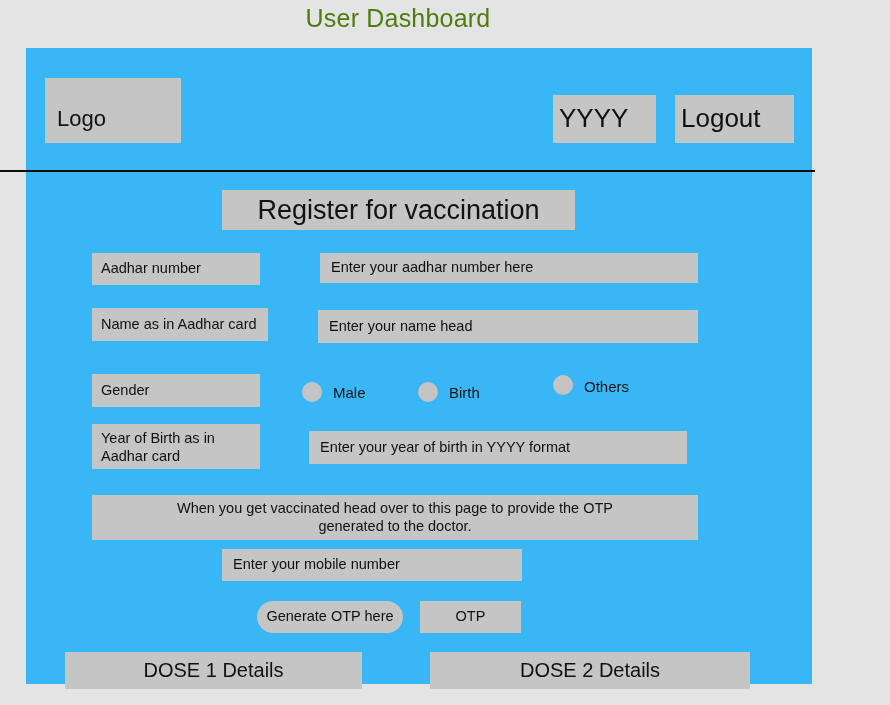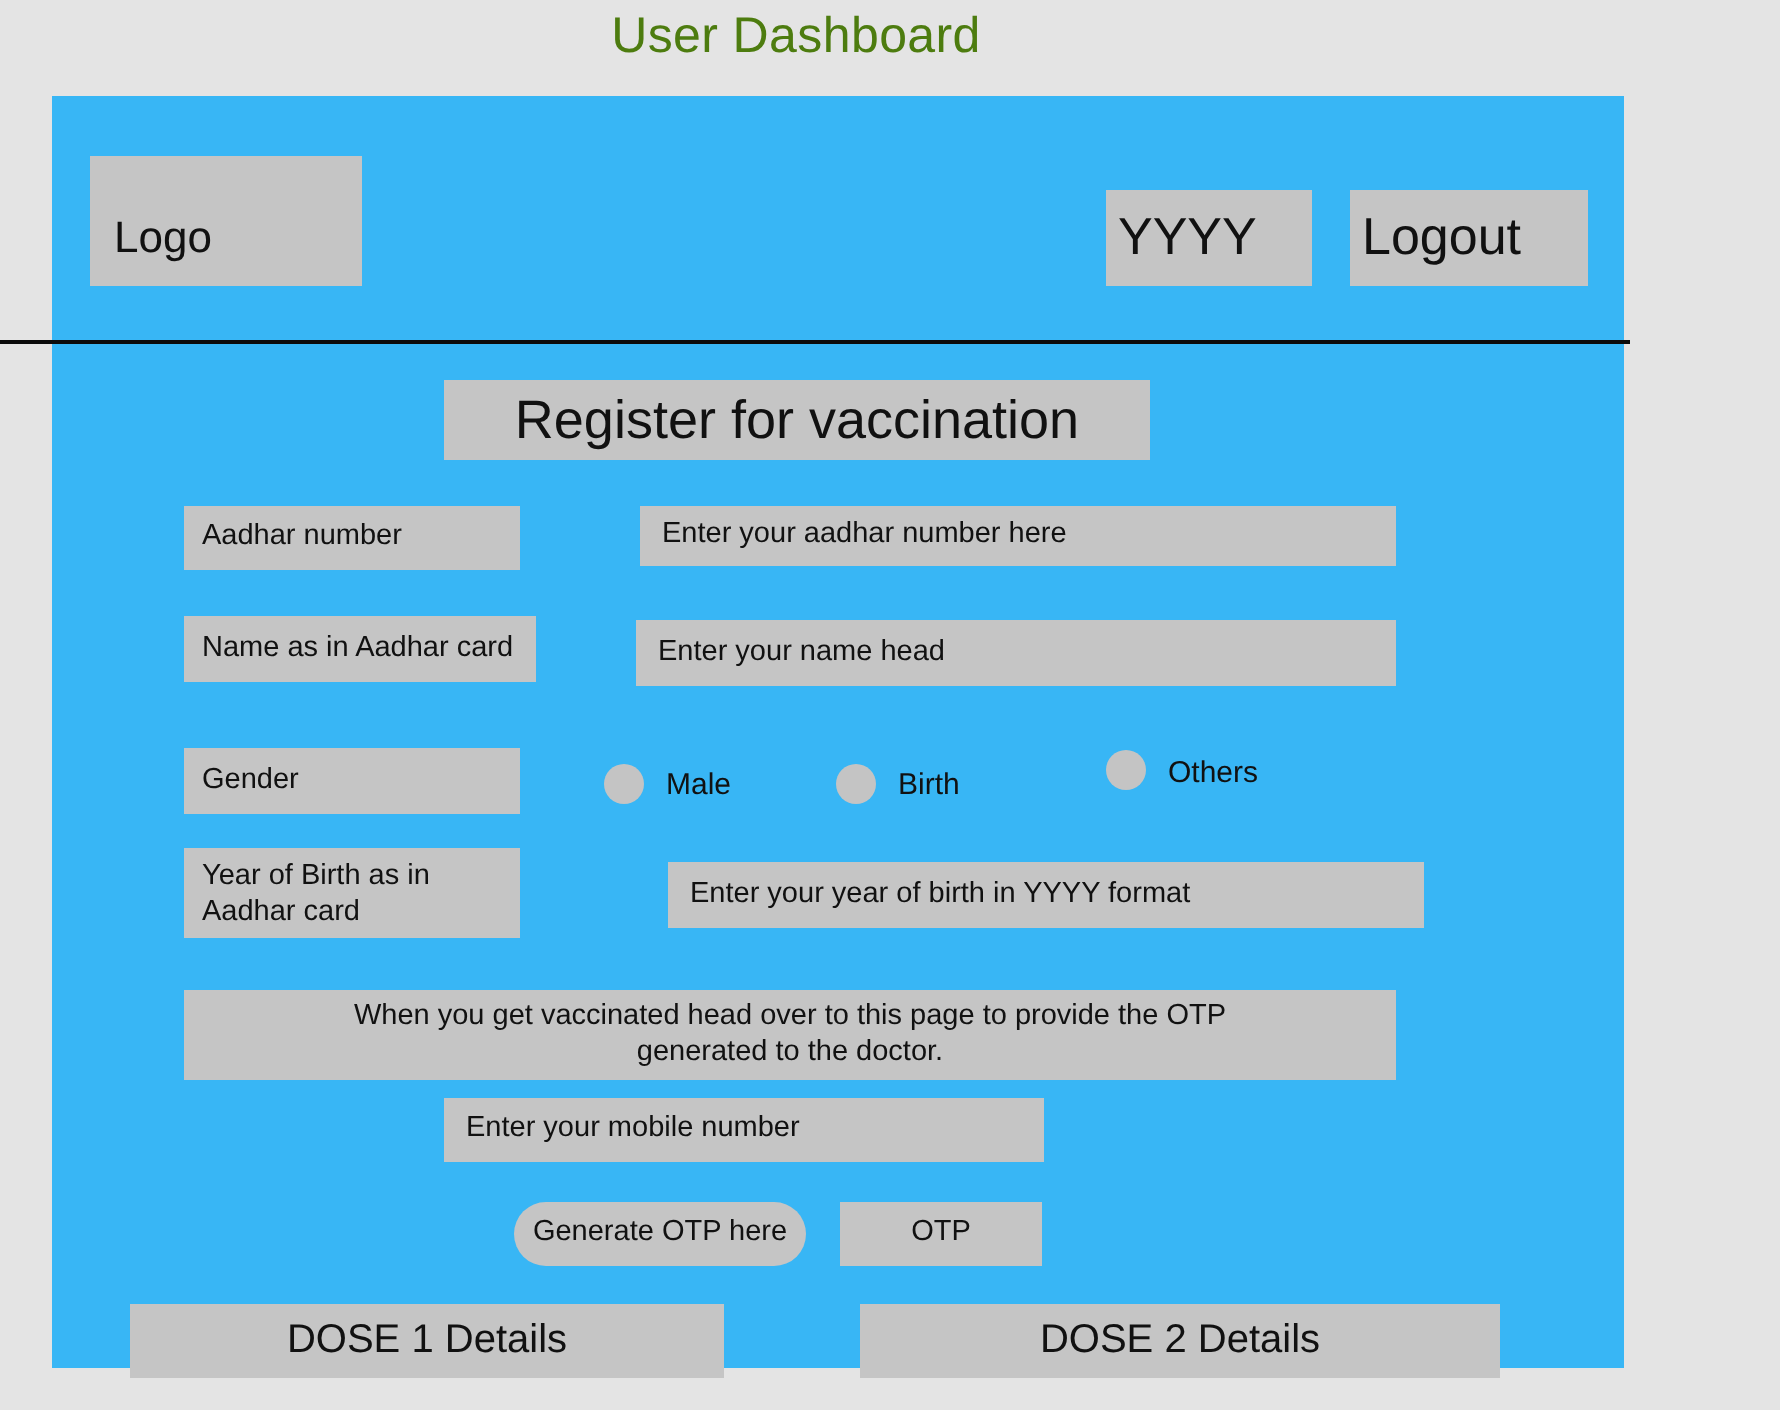--- a/index.html
+++ b/index.html
@@ -97,21 +97,21 @@
 
   #label-aadhar      { left: 66px;  top: 205px; width: 168px; height: 32px; }
   #input-aadhar      { left: 294px; top: 205px; width: 378px; height: 30px; }
 
   #label-name        { left: 66px;  top: 260px; width: 176px; height: 33px; }
   #input-name        { left: 292px; top: 262px; width: 380px; height: 33px; }
 
   #label-gender      { left: 66px;  top: 326px; width: 168px; height: 33px; }
   #label-yob         { left: 66px;  top: 376px; width: 168px; height: 45px;
                        align-items: flex-start; padding-top: 6px; }
-  #input-yob         { left: 308px; top: 383px; width: 378px; height: 33px; }
+  #input-yob         { left: 283px; top: 383px; width: 378px; height: 33px; }
 
   
   .radio-row {
     position: absolute;
     display: flex;
     align-items: center;
     font-size: 15px;
     color: #111111;
   }
   .radio-item { display: flex; align-items: center; }

